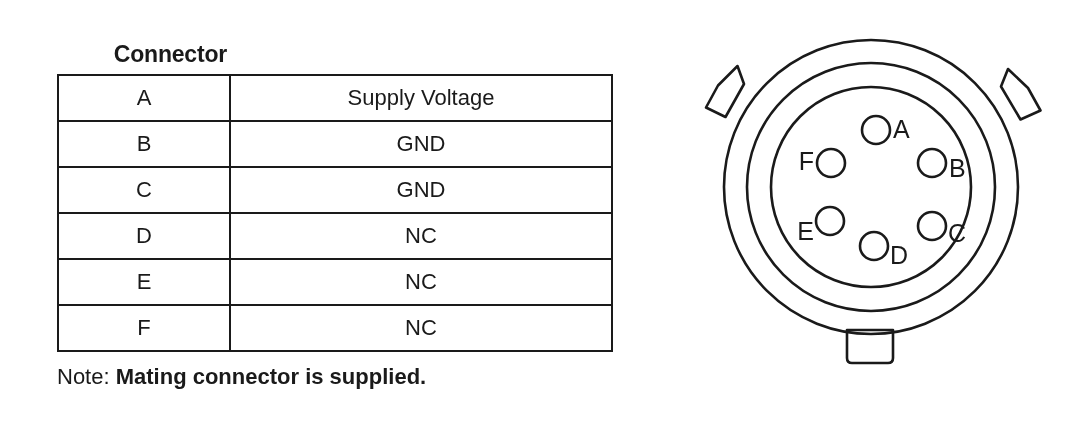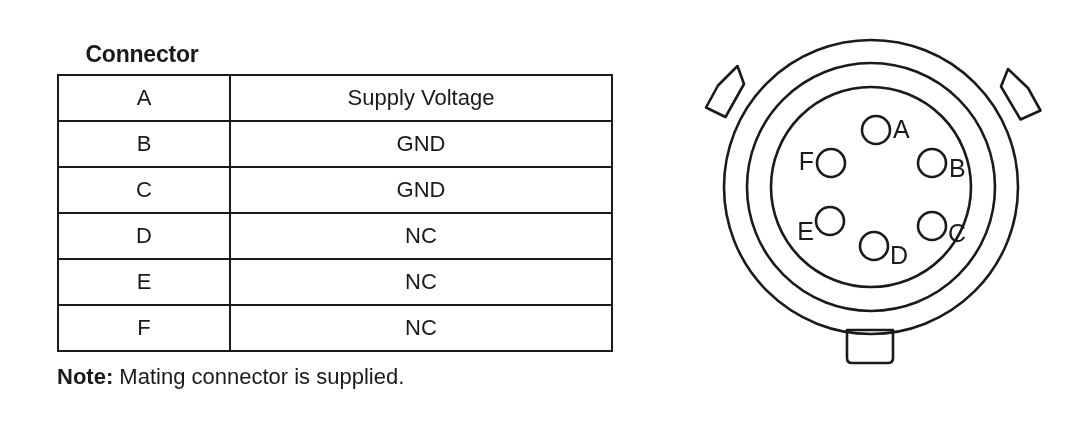--- a/index.html
+++ b/index.html
@@ -28,21 +28,21 @@
     left: 57px;
     top: 40px;
     width: 550px;
     height: 32px;
     display: flex;
   }
   .hdr {
     font-weight: bold;
     font-size: 23px;
     line-height: 28px;
-    text-align: center;
+    text-align: right;
     letter-spacing: -0.2px;
   }
   .hdr-connector { width: 170px; }
   .hdr-signal { width: 380px; }
 
   #pinout-table {
     position: absolute;
     left: 57px;
     top: 74px;
     width: 550px;
@@ -61,22 +61,22 @@
   #pinout-table td.col-pin { width: 170px; }
   #pinout-table td.col-sig { width: 380px; border-radius: 19px; }
 
   #table-note {
     position: absolute;
     left: 57px;
     top: 364px;
     font-size: 22px;
     white-space: nowrap;
   }
-  #table-note .note-label { font-weight: bold; }
-  #table-note .note-text { font-weight: normal; margin-top: 20px; }
+  #table-note .note-label { font-weight: normal; }
+  #table-note .note-text { font-weight: bold; margin-top: 20px; }
 
   
   #right-pane {
     position: absolute;
     left: 640px; top: 0;
     width: 435px; height: 422px;
   }
   #connector-svg {
     position: absolute;
     left: 0; top: 0;

